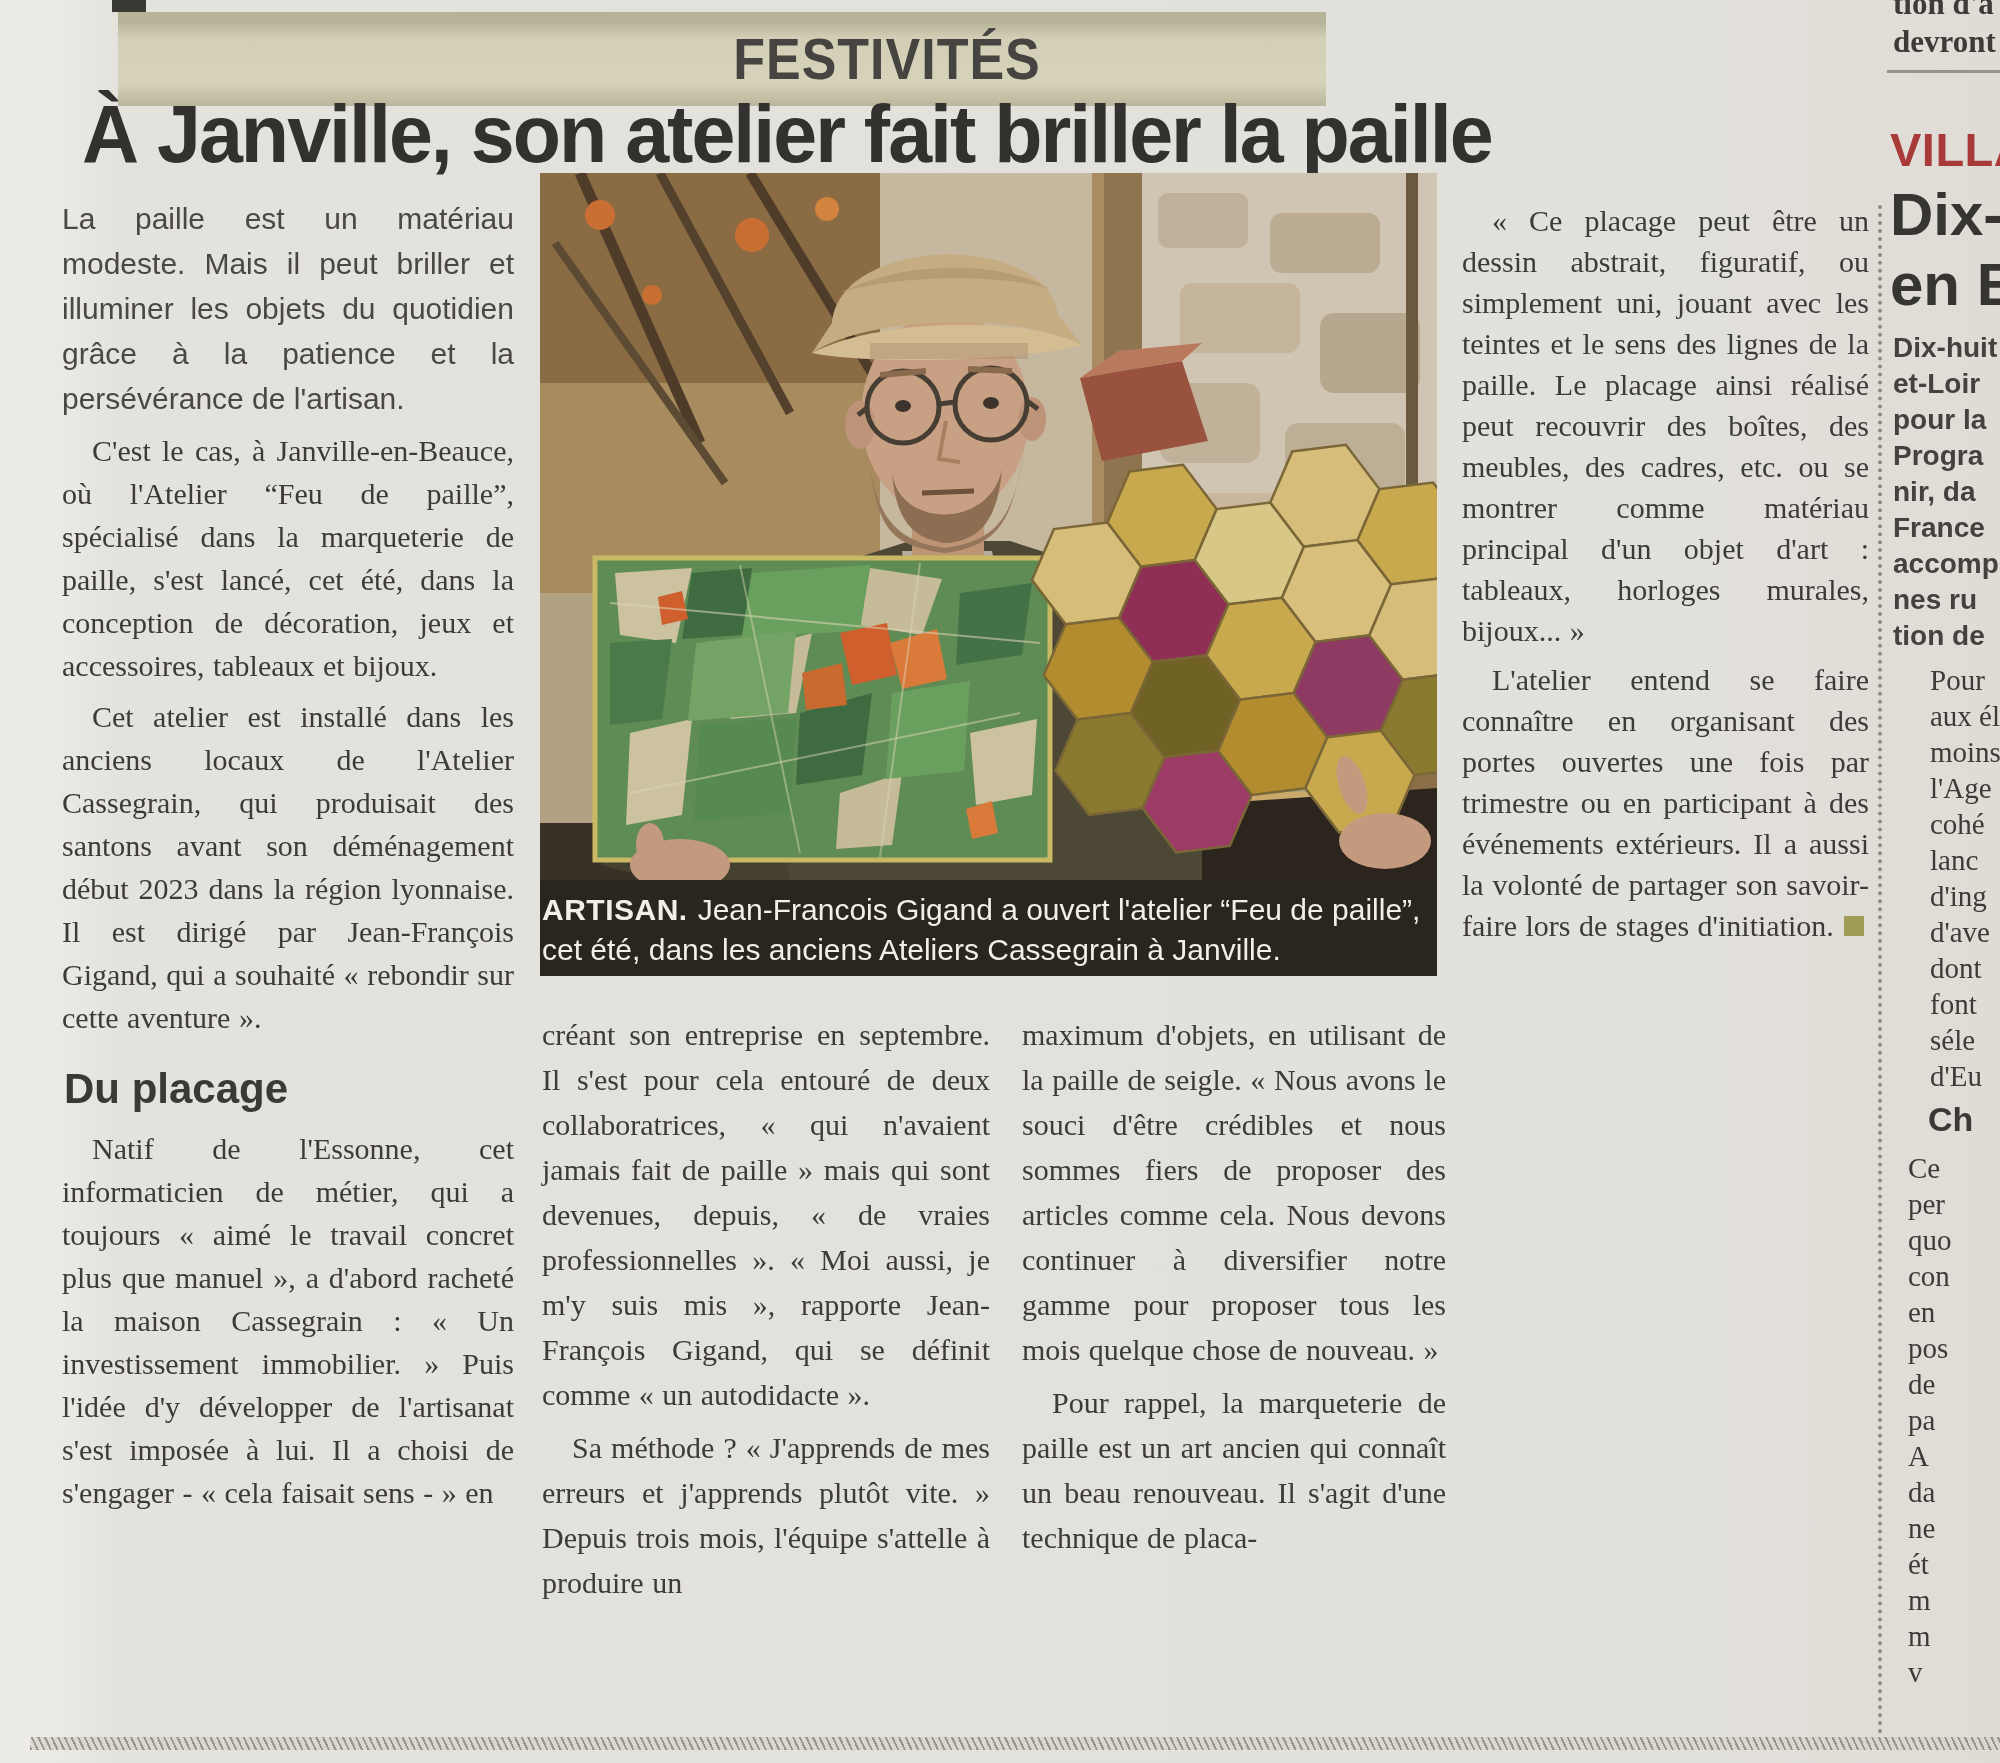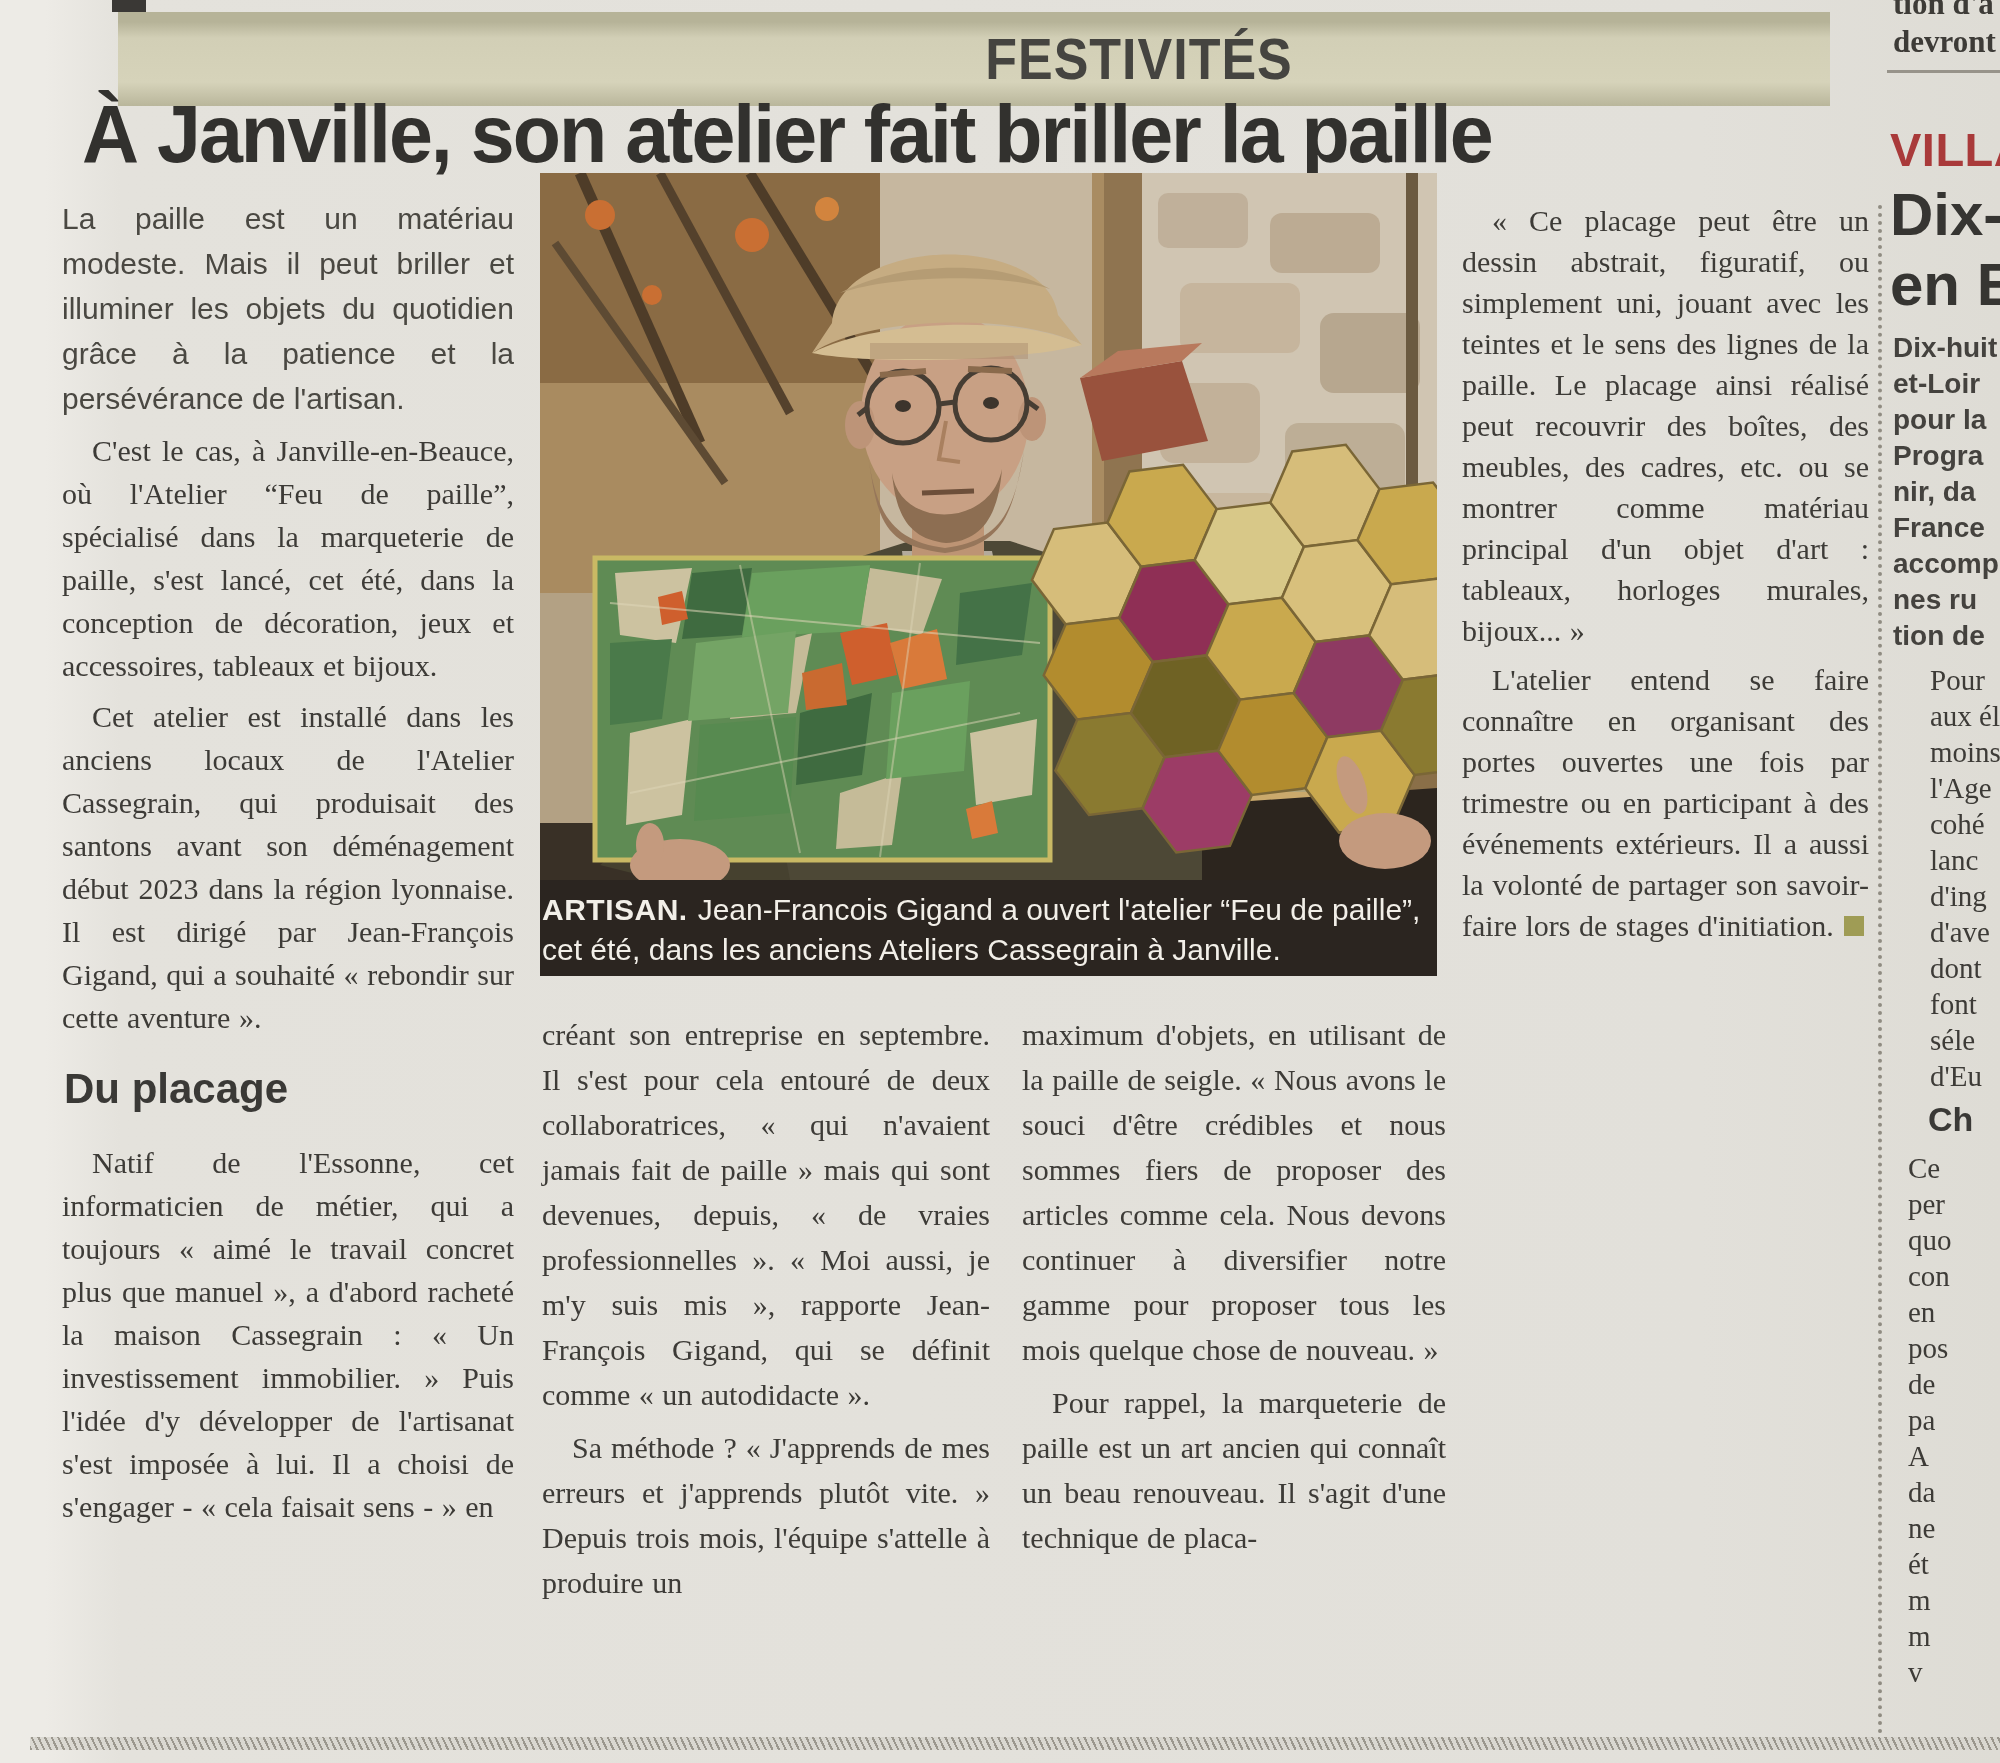--- a/index.html
+++ b/index.html
@@ -3,21 +3,21 @@
 <meta charset="utf-8">
 <style>
   html,body{margin:0;padding:0;}
   body{width:2000px;height:1763px;overflow:hidden;background:#dcdad4;}
   .page{position:relative;width:2000px;height:1763px;overflow:hidden;
         background:linear-gradient(90deg,#edebe6 0 45px,#e4e2dc 120px,#e2e0da 85%,#dedcd5 100%);
         font-family:"Liberation Serif", serif;color:#3c3a36;}
   .abs{position:absolute;}
 
   
-  .kicker-band{left:118px;top:12px;width:1712px;height:94px;
+  .kicker-band{left:118px;top:12px;width:1208px;height:94px;
      background:linear-gradient(180deg,#b6b398 0 10px,#d2cfb6 26px,#d6d3ba 70px,#b9b69b 100%);
      display:flex;align-items:center;}
   .kicker-text{width:100%;text-align:center;padding-left:330px;
      font-family:"Liberation Sans",sans-serif;font-weight:700;font-size:52px;
      letter-spacing:1px;color:#454440;transform:scaleY(1.12);}
 
   .top-mark{left:112px;top:0;width:34px;height:12px;background:#3a3835;}
 
   
   .headline{left:82px;top:88px;width:1790px;
@@ -25,21 +25,21 @@
      letter-spacing:-2px;color:#32312e;white-space:nowrap;transform:scaleY(1.04);}
 
   
   .col{position:absolute;text-align:justify;}
   .col p{margin:0 0 8px 0;}
   .serif{font-size:30px;line-height:42px;color:#3d3b37;word-spacing:1px;}
   .indent{text-indent:30px;}
   .lead{font-family:"Liberation Sans",sans-serif;font-weight:400;
         font-size:30px;line-height:45px;color:#4a4842;margin-bottom:10px;}
   .subhead{font-family:"Liberation Sans",sans-serif;font-weight:700;
-        font-size:42px;color:#3a3936;margin:26px 0 28px 2px;text-align:left;text-indent:0;}
+        font-size:42px;color:#3a3936;margin:26px 0 14px 2px;text-align:left;text-indent:0;}
 
   #col1{left:62px;top:196px;width:452px;}
   #col1 .serif{line-height:43px;}
   #col2{left:542px;top:1012px;width:448px;}
   #col2 .serif{line-height:45px;}
   #col3{left:1022px;top:1012px;width:424px;}
   #col3 .serif{line-height:45px;}
   #col4{left:1462px;top:200px;width:407px;}
   #col4 .serif{line-height:41px;}
 

